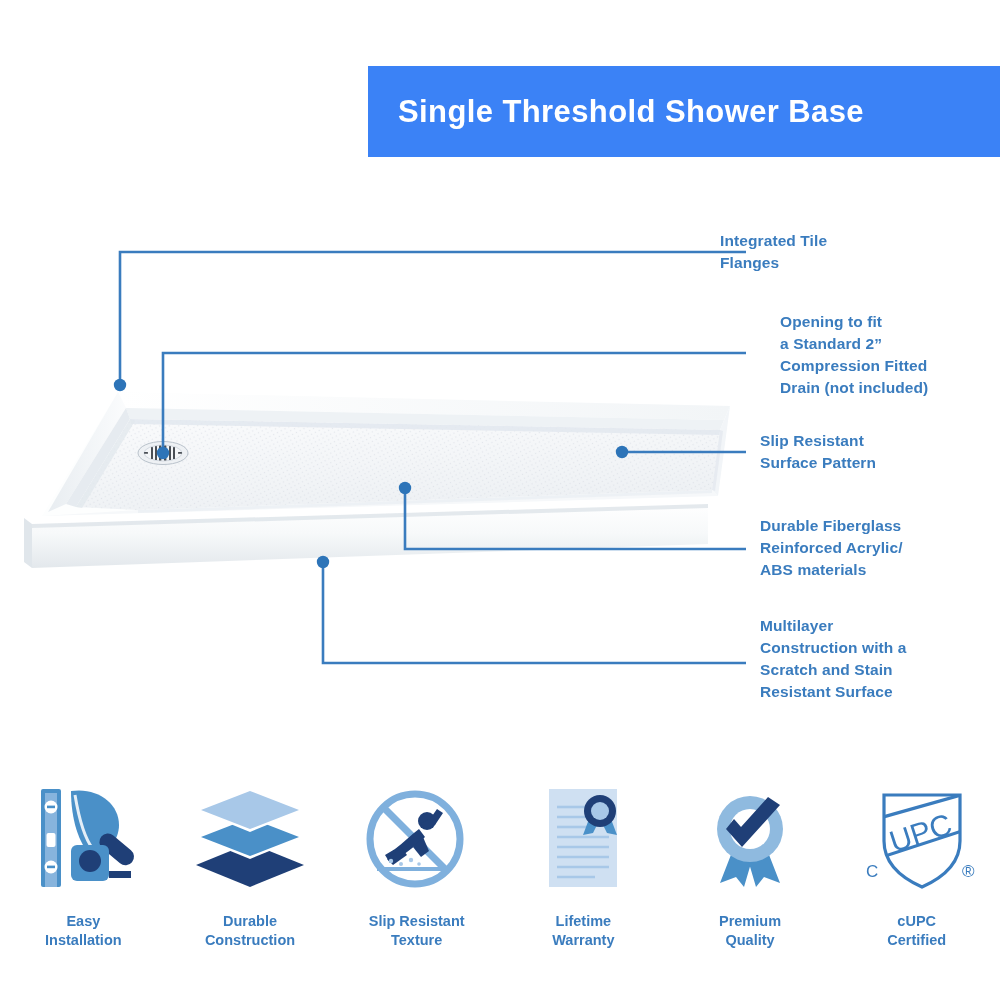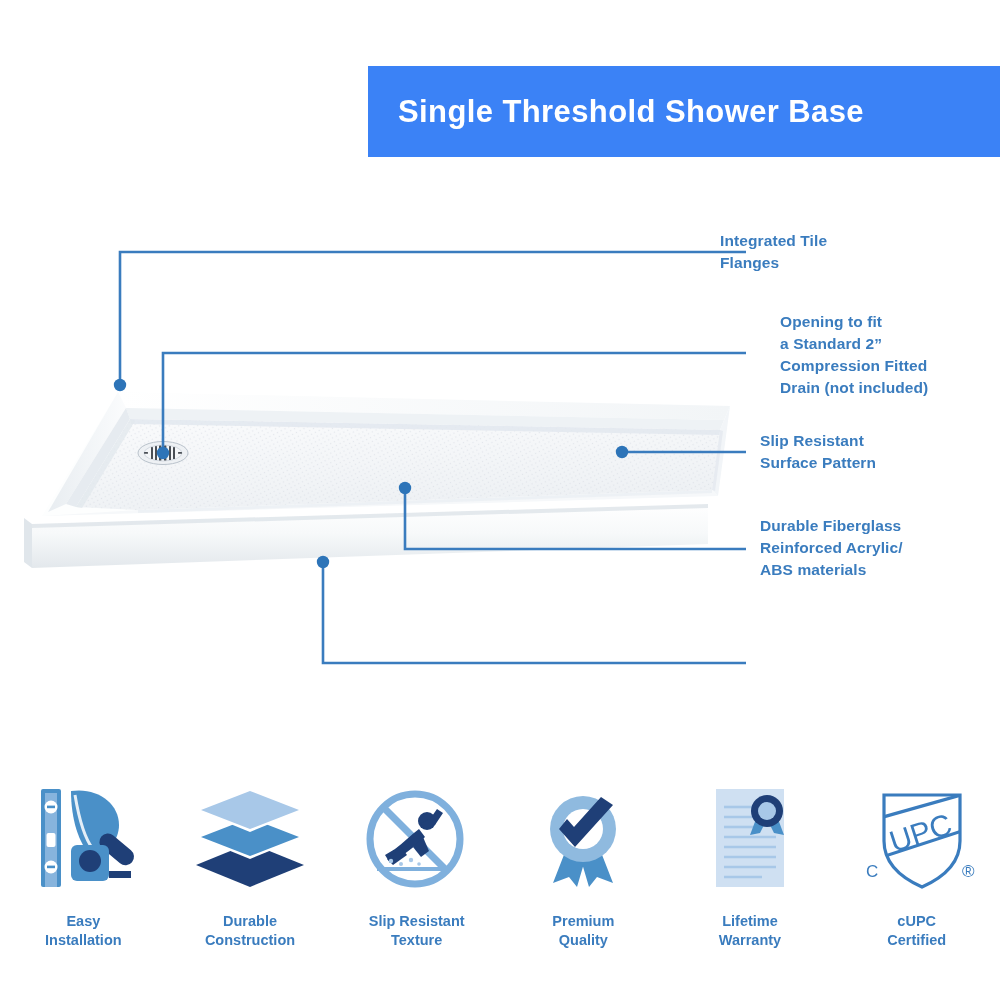--- a/index.html
+++ b/index.html
@@ -177,20 +177,24 @@
 Flanges</div>
   <div class="callout" id="callout-1">Opening to fit
 a Standard 2”
 Compression Fitted
 Drain (not included)</div>
   <div class="callout" id="callout-2">Slip Resistant
 Surface Pattern</div>
   <div class="callout" id="callout-3">Durable Fiberglass
 Reinforced Acrylic/
 ABS materials</div>
+  <div class="callout" id="callout-4">Multilayer
+Construction with a
+Scratch and Stain
+Resistant Surface</div>
 
   <div id="features">
 
     <div class="feature">
       <div class="feature-icon">
         <svg width="120" height="110" viewBox="0 0 120 110">
 
           <rect x="18" y="4" width="20" height="98" rx="2" fill="#4a90c8"></rect>
           <rect x="22" y="8" width="12" height="94" fill="#a8c8e8" opacity="0.65"></rect>
           <circle cx="28" cy="22" r="6.5" fill="#ffffff"></circle>
@@ -248,34 +252,20 @@
           </g>
         </svg>
       </div>
       <div class="feature-caption">Slip Resistant
 Texture</div>
     </div>
 
     <div class="feature">
       <div class="feature-icon">
         <svg width="120" height="110" viewBox="0 0 120 110">
-          <path d="M 44,62 L 30,98 L 46,92 L 54,102 L 64,68 Z" fill="#4a90c8"></path>
-          <path d="M 76,62 L 90,98 L 74,92 L 66,102 L 56,68 Z" fill="#4a90c8"></path>
-          <circle cx="60" cy="44" r="33" fill="#8fbadf"></circle>
-          <circle cx="60" cy="44" r="20" fill="#ffffff"></circle>
-          <path d="M 36,44 L 52,62 L 90,20 L 78,12 L 51,42 L 44,34 Z" fill="#1f3f77"></path>
-        </svg>
-      </div>
-      <div class="feature-caption">Premium
-Quality</div>
-    </div>
-
-    <div class="feature">
-      <div class="feature-icon">
-        <svg width="120" height="110" viewBox="0 0 120 110">
           <rect x="26" y="4" width="68" height="98" fill="#cfe0f2"></rect>
           <g stroke="#a8c8e8" stroke-width="2.6">
             <line x1="34" y1="22" x2="66" y2="22"></line>
             <line x1="34" y1="32" x2="70" y2="32"></line>
             <line x1="34" y1="42" x2="64" y2="42"></line>
             <line x1="34" y1="52" x2="86" y2="52"></line>
             <line x1="34" y1="62" x2="86" y2="62"></line>
             <line x1="34" y1="72" x2="86" y2="72"></line>
             <line x1="34" y1="82" x2="86" y2="82"></line>
             <line x1="34" y1="92" x2="72" y2="92"></line>
@@ -285,20 +275,34 @@
           <circle cx="77" cy="26" r="16" fill="#1f3f77"></circle>
           <circle cx="77" cy="26" r="9" fill="#a8c8e8"></circle>
         </svg>
       </div>
       <div class="feature-caption">Lifetime
 Warranty</div>
     </div>
 
     <div class="feature">
       <div class="feature-icon">
+        <svg width="120" height="110" viewBox="0 0 120 110">
+          <path d="M 44,62 L 30,98 L 46,92 L 54,102 L 64,68 Z" fill="#4a90c8"></path>
+          <path d="M 76,62 L 90,98 L 74,92 L 66,102 L 56,68 Z" fill="#4a90c8"></path>
+          <circle cx="60" cy="44" r="33" fill="#8fbadf"></circle>
+          <circle cx="60" cy="44" r="20" fill="#ffffff"></circle>
+          <path d="M 36,44 L 52,62 L 90,20 L 78,12 L 51,42 L 44,34 Z" fill="#1f3f77"></path>
+        </svg>
+      </div>
+      <div class="feature-caption">Premium
+Quality</div>
+    </div>
+
+    <div class="feature">
+      <div class="feature-icon">
         <svg width="126" height="110" viewBox="0 0 126 110">
           <defs>
             <clipPath id="shieldClip">
               <path d="M 30,10 L 106,10 L 106,56 C 106,80 86,94 68,102 C 50,94 30,80 30,56 Z"></path>
             </clipPath>
           </defs>
           <path d="M 30,10 L 106,10 L 106,56 C 106,80 86,94 68,102 C 50,94 30,80 30,56 Z" fill="#ffffff" stroke="#3a7cbe" stroke-width="3.2"></path>
           <g clip-path="url(#shieldClip)" stroke="#3a7cbe" stroke-width="3.2" fill="none">
             <line x1="22" y1="34" x2="114" y2="8"></line>
             <line x1="22" y1="74" x2="114" y2="44"></line>

